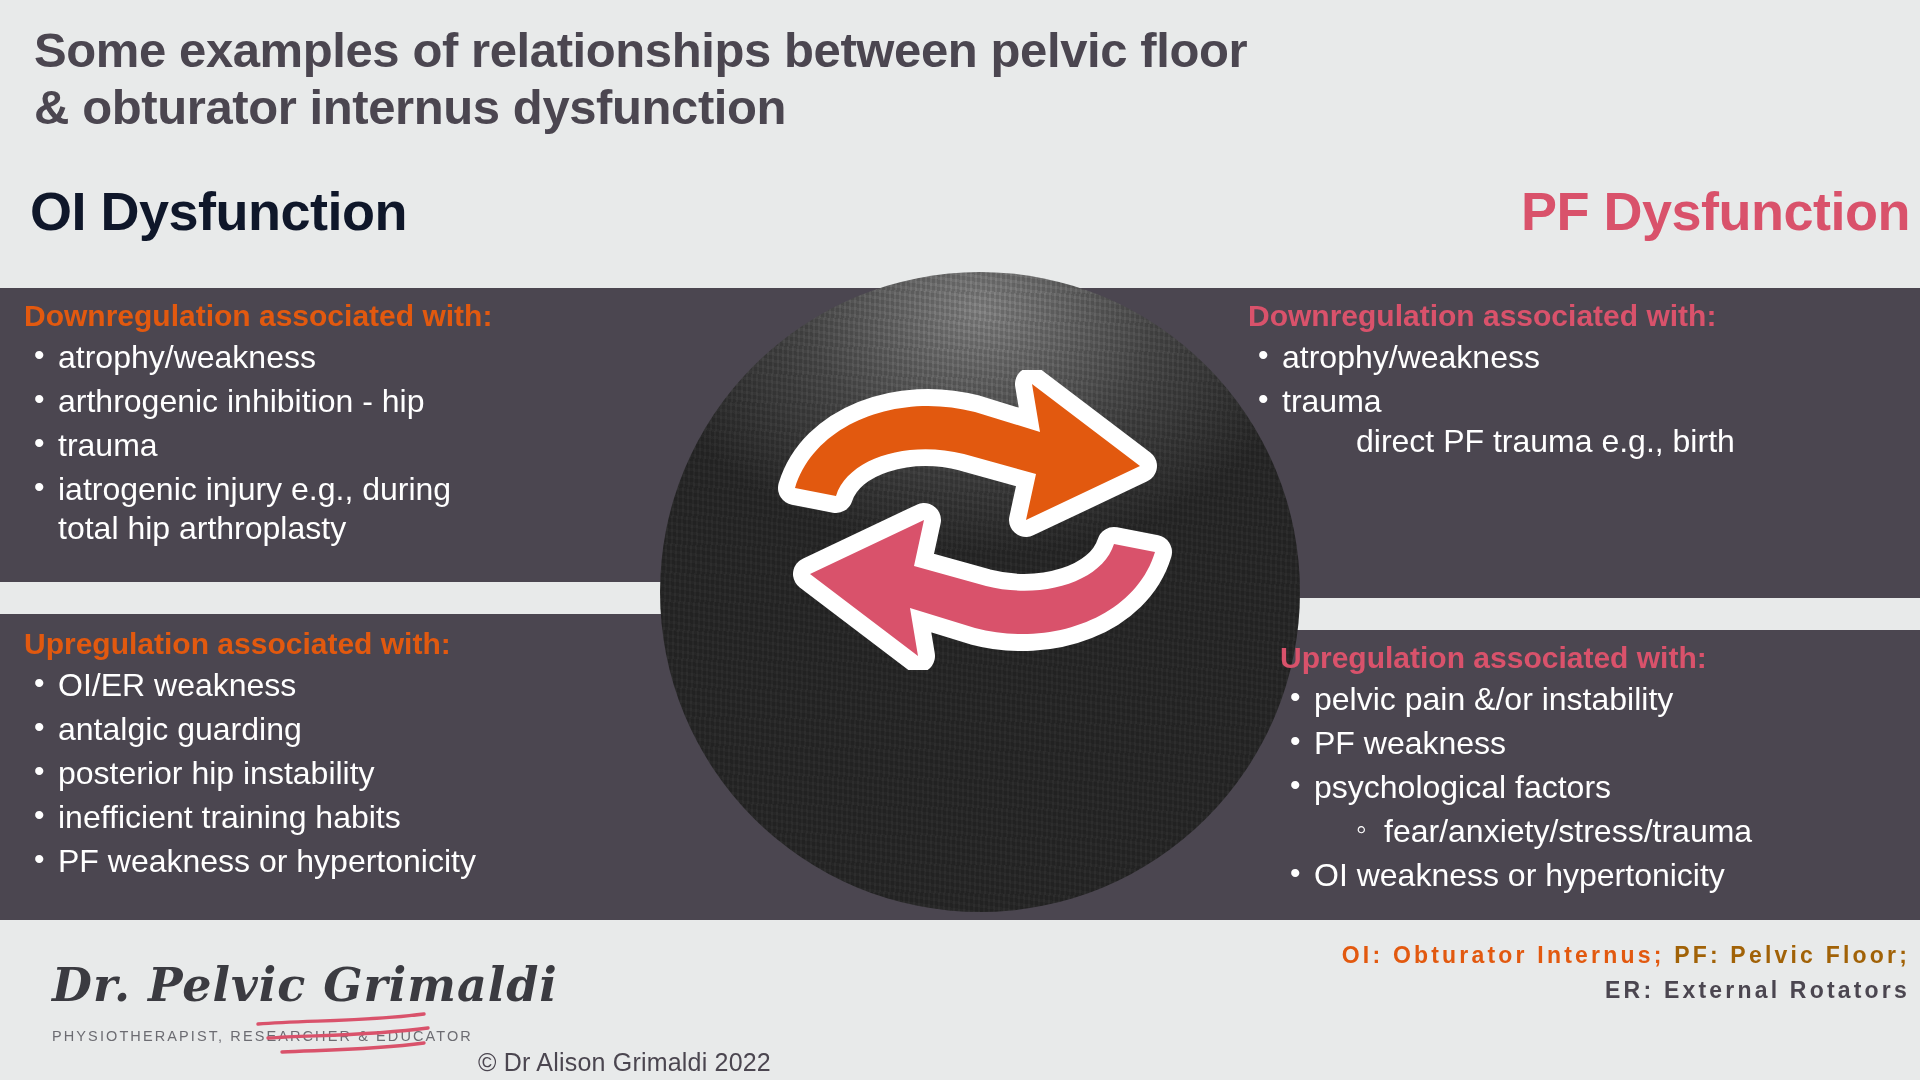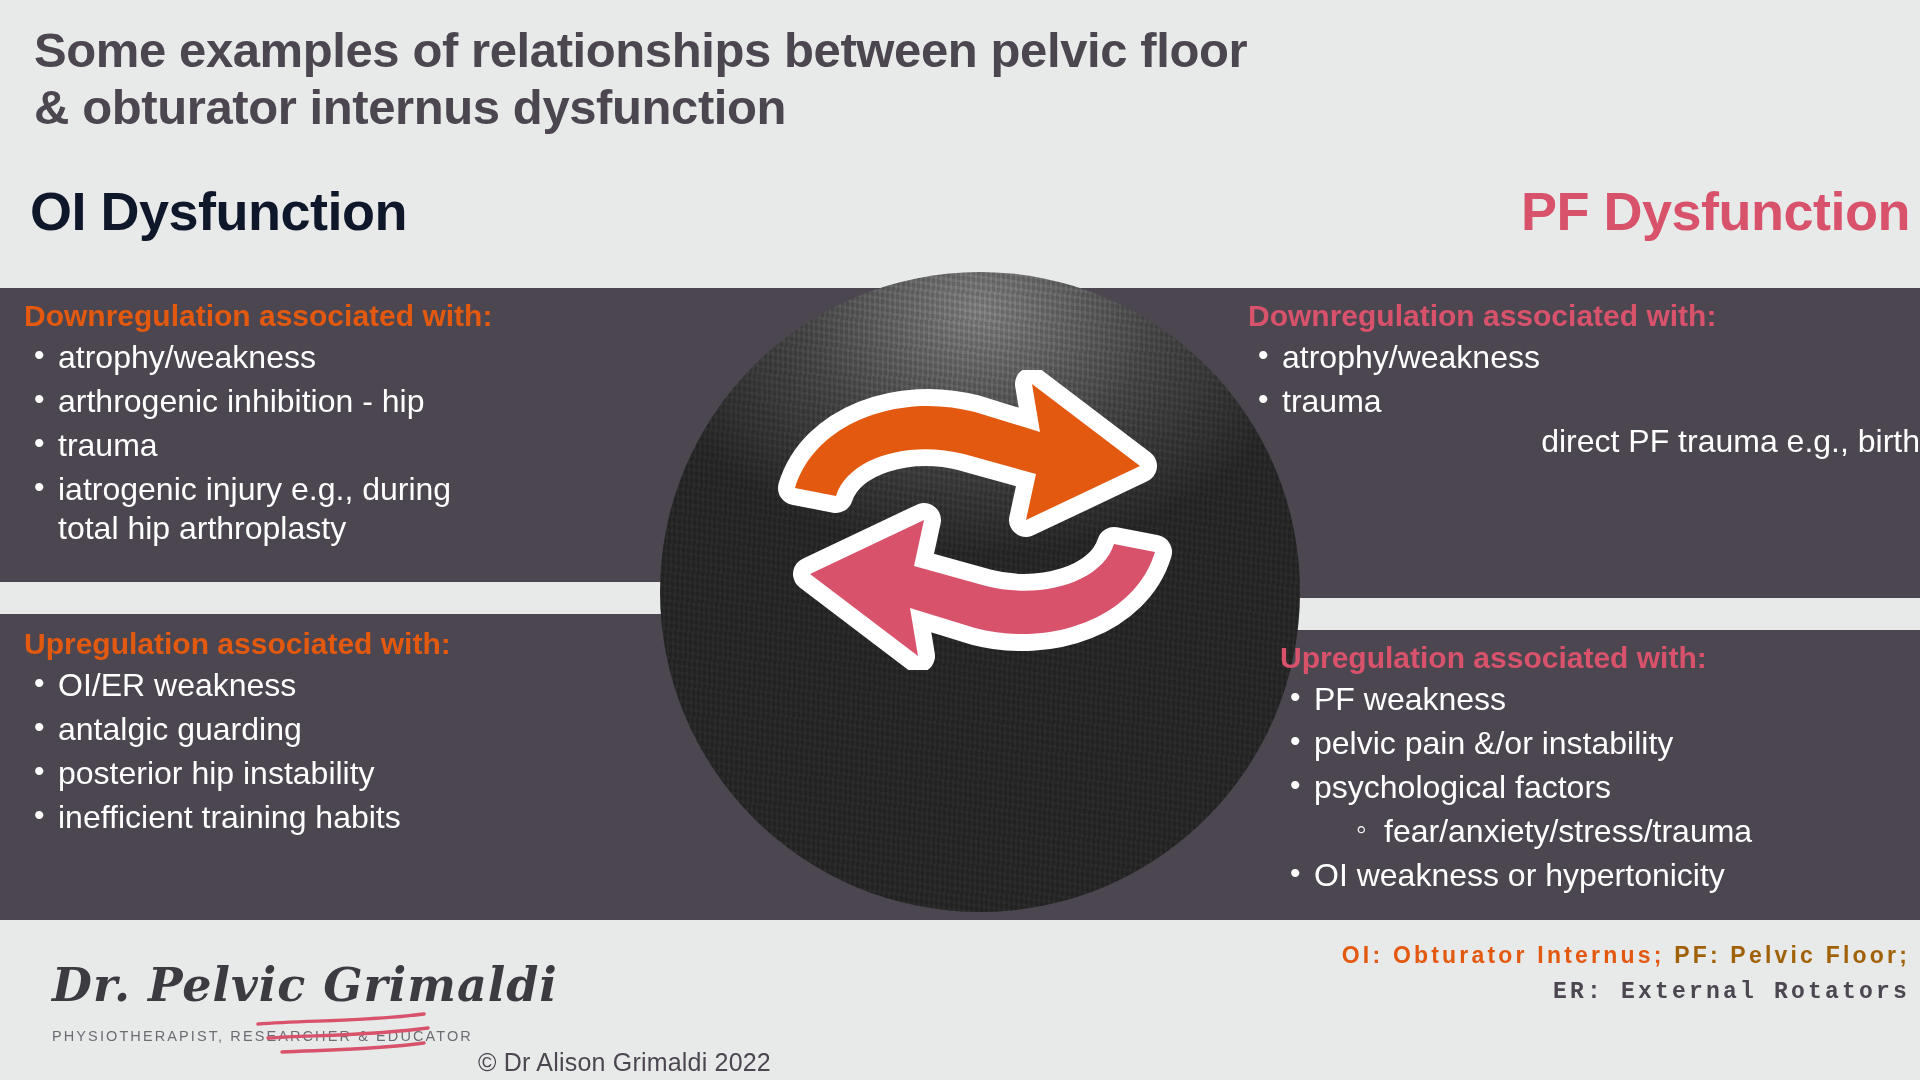--- a/index.html
+++ b/index.html
@@ -71,21 +71,21 @@
 
   ul.items { list-style:none; margin-top:6px; }
   ul.items li {
     position:relative; color:#ffffff; font-size:32px; line-height:1.22;
     padding-left:34px; margin-top:5px; white-space:pre-line;
   }
   ul.items li::before{
     content:"\2022"; position:absolute; left:10px; top:-1px;
     font-size:30px; line-height:1.22; color:#ffffff;
   }
-  ul.items li.sub-indent { padding-left:108px; margin-top:1px;text-align:right; }
+  ul.items li.sub-indent { padding-left:108px; margin-top:1px; }
   ul.items li.sub-indent::before { content:""; }
   ul.items li.hollow { padding-left:104px; }
   ul.items li.hollow::before{
     content:"\25E6"; left:76px; font-size:30px; color:#ffffff;
   }
 
   .block.right ul.items li { }
 
   
   .block.l-down { left:24px;  top:300px; width:620px; }
@@ -109,21 +109,21 @@
   .credit-line1 { font-size:25px; color:#4b4650; letter-spacing:0.2px;margin-top:48px; }
   .credit-line2 { font-size:25px; color:#4b4650; letter-spacing:3.6px; margin-top:6px; }
 
   .legend {
     position:absolute; right:10px; top:938px; z-index:8;
     text-align:right; font-weight:700; font-size:23px; letter-spacing:3.2px;
     line-height:1.5;
   }
   .legend .oi { color:#e2590f; }
   .legend .pf { color:#a16207; }
-  .legend .er { color:#4b4650;font-family:Liberation Mono, monospace; }
+  .legend .er { color:#4b4650; }
 </style>
 </head>
 <body>
 
 <div id="stage">
 
   <div class="title">Some examples of relationships between pelvic floor
 &amp; obturator internus dysfunction</div>
 
   <div class="col-head left">OI Dysfunction</div>
@@ -158,37 +158,38 @@
     </ul>
   </div>
 
   <div class="block l-up">
     <div class="sec-head orange">Upregulation associated with:</div>
     <ul class="items">
       <li>OI/ER weakness</li>
       <li>antalgic guarding</li>
       <li>posterior hip instability</li>
       <li>inefficient training habits</li>
+      <li>PF weakness or hypertonicity</li>
     </ul>
   </div>
 
   <div class="block r-down right">
     <div class="sec-head pink">Downregulation associated with:</div>
     <ul class="items">
       <li>atrophy/weakness</li>
       <li>trauma</li>
       <li class="sub-indent">direct PF trauma e.g., birth</li>
     </ul>
   </div>
 
   <div class="block r-up right">
     <div class="sec-head pink">Upregulation associated with:</div>
     <ul class="items">
+      <li>pelvic pain &amp;/or instability</li>
       <li>PF weakness</li>
-      <li>pelvic pain &amp;/or instability</li>
       <li>psychological factors</li>
       <li class="hollow">fear/anxiety/stress/trauma</li>
       <li>OI weakness or hypertonicity</li>
     </ul>
   </div>
 
   <div class="sig">
     <div class="sig-name">Dr. Pelvic Grimaldi</div>
     <svg class="sig-swoosh" width="190" height="60" viewBox="0 0 190 60">
       <g fill="none" stroke="#d9526b" stroke-width="3.4" stroke-linecap="round">

